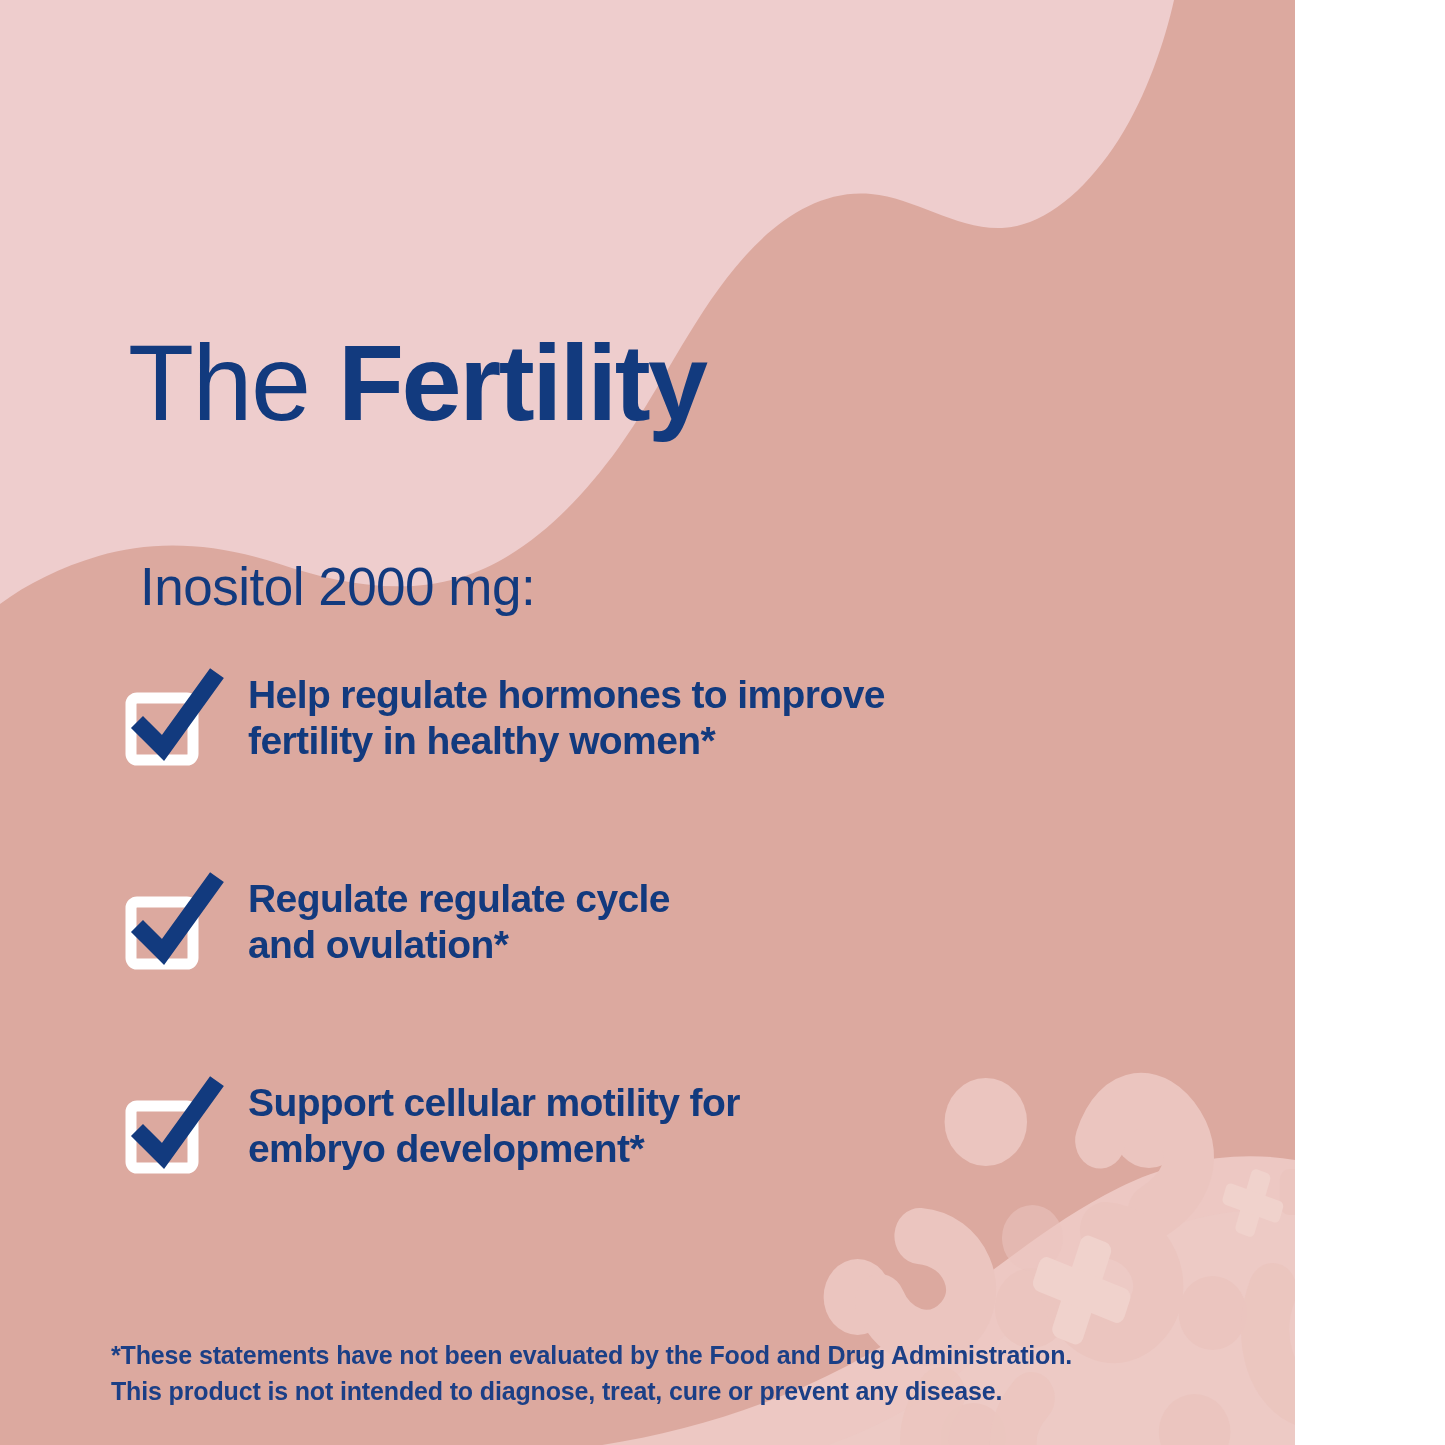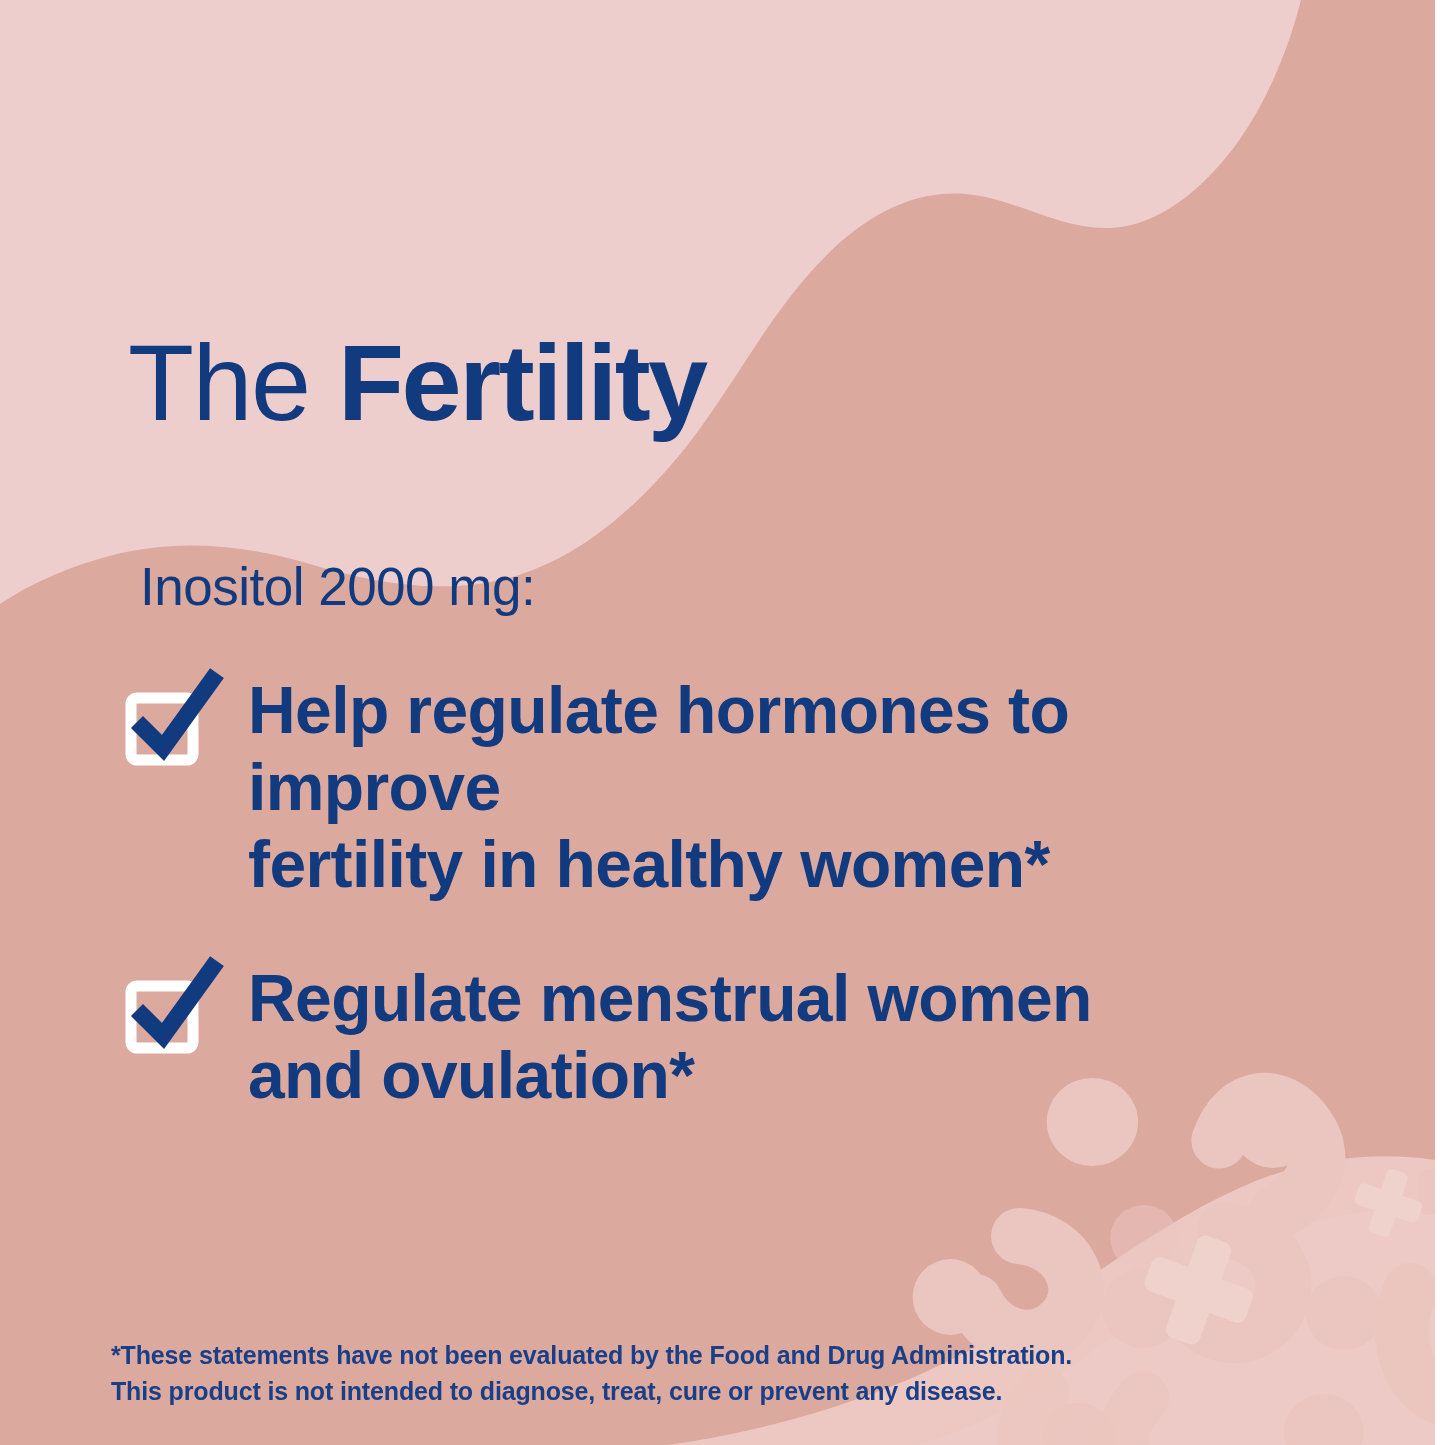--- a/index.html
+++ b/index.html
@@ -2,21 +2,21 @@
 <html><head>
 <meta charset="utf-8">
 <style>
   html, body {
     margin: 0;
     padding: 0;
     background: #ffffff;
   }
   #poster {
     position: relative;
-    width: 1435px;
+    width: 1295px;
     height: 1445px;
     overflow: hidden;
     background: #e5e5e5;
     font-family: "Liberation Sans", "DejaVu Sans", sans-serif;
     -webkit-font-smoothing: antialiased;
   }
 
   
   .deco-layer {
     position: absolute;
@@ -91,21 +91,21 @@
   .checkbox svg {
     display: block;
     width: 92px;
     height: 92px;
     overflow: visible;
   }
 
   .bullet-text {
     display: block;
     color: #123a7e;
-    font-size: 66px;
+    font-size: 39px;
     font-weight: 800;
     line-height: 1.17;
     letter-spacing: -0.6px;
     padding-top: 12px;
     white-space: pre-line;
   }
 
   
   .footnote {
     position: absolute;
@@ -211,24 +211,34 @@
 fertility in healthy women*</span>
       </div>
 
       <div class="bullet">
         <span class="checkbox">
           <svg viewBox="0 0 92 92" aria-hidden="true">
             <rect x="5" y="30" width="62" height="62" rx="6" fill="none" stroke="#ffffff" stroke-width="11"></rect>
             <path d="M17 60 L37 80 L86 12" fill="none" stroke="#123a7e" stroke-width="17" stroke-linecap="square" stroke-linejoin="miter"></path>
           </svg>
         </span>
-        <span class="bullet-text">Regulate menstrual women
+        <span class="bullet-text">Regulate regulate cycle
 and ovulation*</span>
       </div>
 
+      <div class="bullet">
+        <span class="checkbox">
+          <svg viewBox="0 0 92 92" aria-hidden="true">
+            <rect x="5" y="30" width="62" height="62" rx="6" fill="none" stroke="#ffffff" stroke-width="11"></rect>
+            <path d="M17 60 L37 80 L86 12" fill="none" stroke="#123a7e" stroke-width="17" stroke-linecap="square" stroke-linejoin="miter"></path>
+          </svg>
+        </span>
+        <span class="bullet-text">Support cellular motility for
+embryo development*</span>
+      </div>
 
     </div>
 
     <div class="footnote">*These statements have not been evaluated by the Food and Drug Administration.
 This product is not intended to diagnose, treat, cure or prevent any disease.</div>
 
   </div>
 </div>
 
 </body></html>

